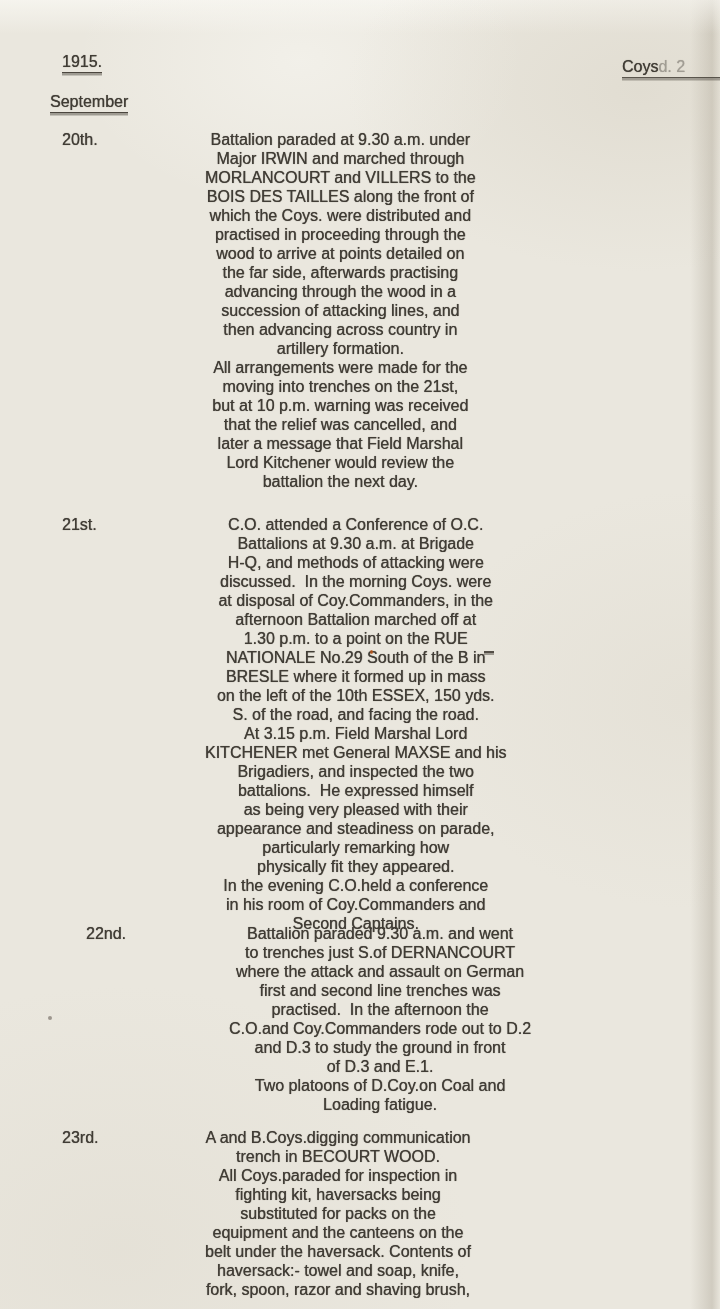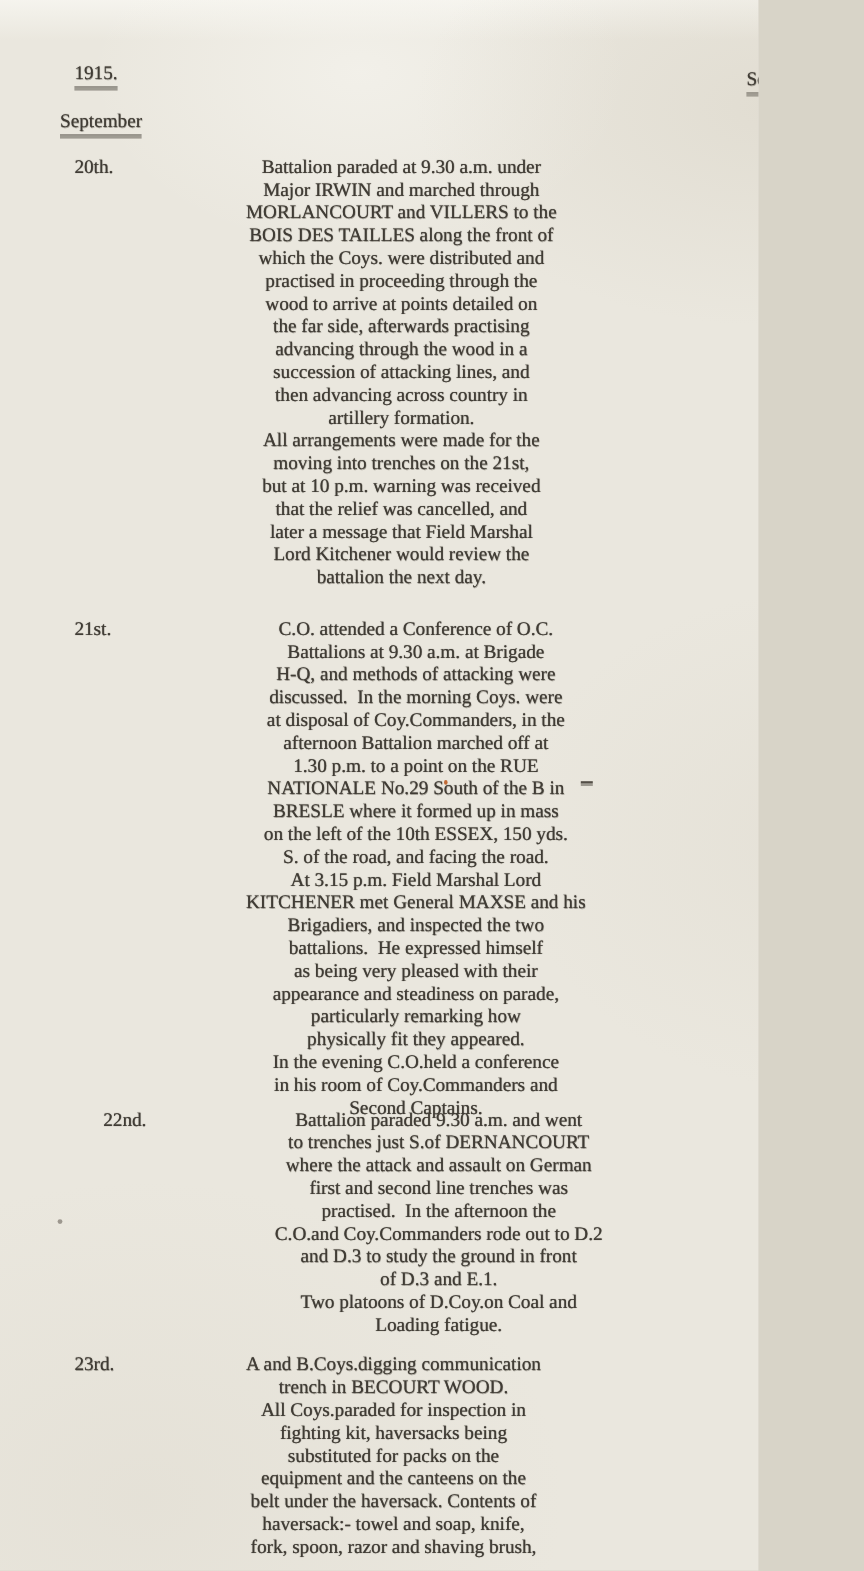--- a/index.html
+++ b/index.html
@@ -2,25 +2,25 @@
 <html><head>
 <meta charset="utf-8">
 <style>
   html, body {
     margin: 0;
     padding: 0;
     background: #d8d4c8;
   }
   .paper {
     position: relative;
-    width: 632px;
+    width: 720px;
     height: 1309px;
     overflow: hidden;
     background: #eae7de;
-    font-family: Liberation Serif, serif;
+    font-family: Liberation Sans, sans-serif;
     color: #403c35;
   }
   
   .texture {
     position: absolute;
     inset: 0;
     pointer-events: none;
     background:
       radial-gradient(420px 260px at 640px 90px,  rgba(205,198,182,0.30), rgba(205,198,182,0) 70%),
       radial-gradient(500px 380px at 120px 1250px, rgba(210,204,190,0.22), rgba(210,204,190,0) 70%),
@@ -99,21 +99,21 @@
   }
 </style>
 </head>
 <body>
 
 <div class="paper">
   <div class="texture"></div>
 
   <div class="year txt">1915.</div>
 
-  <div class="appendix txt"><span>South</span><span class="faded">d. 2</span></div>
+  <div class="appendix txt"><span>Coys</span><span class="faded">d. 2</span></div>
 
   <div class="month txt">September</div>
 
   <div class="entry entry-0 txt">
     <div class="date">20th.</div>
     <div class="body">Battalion paraded at 9.30 a.m. under
 Major IRWIN and marched through
 MORLANCOURT and VILLERS to the
 BOIS DES TAILLES along the front of
 which the Coys. were distributed and

